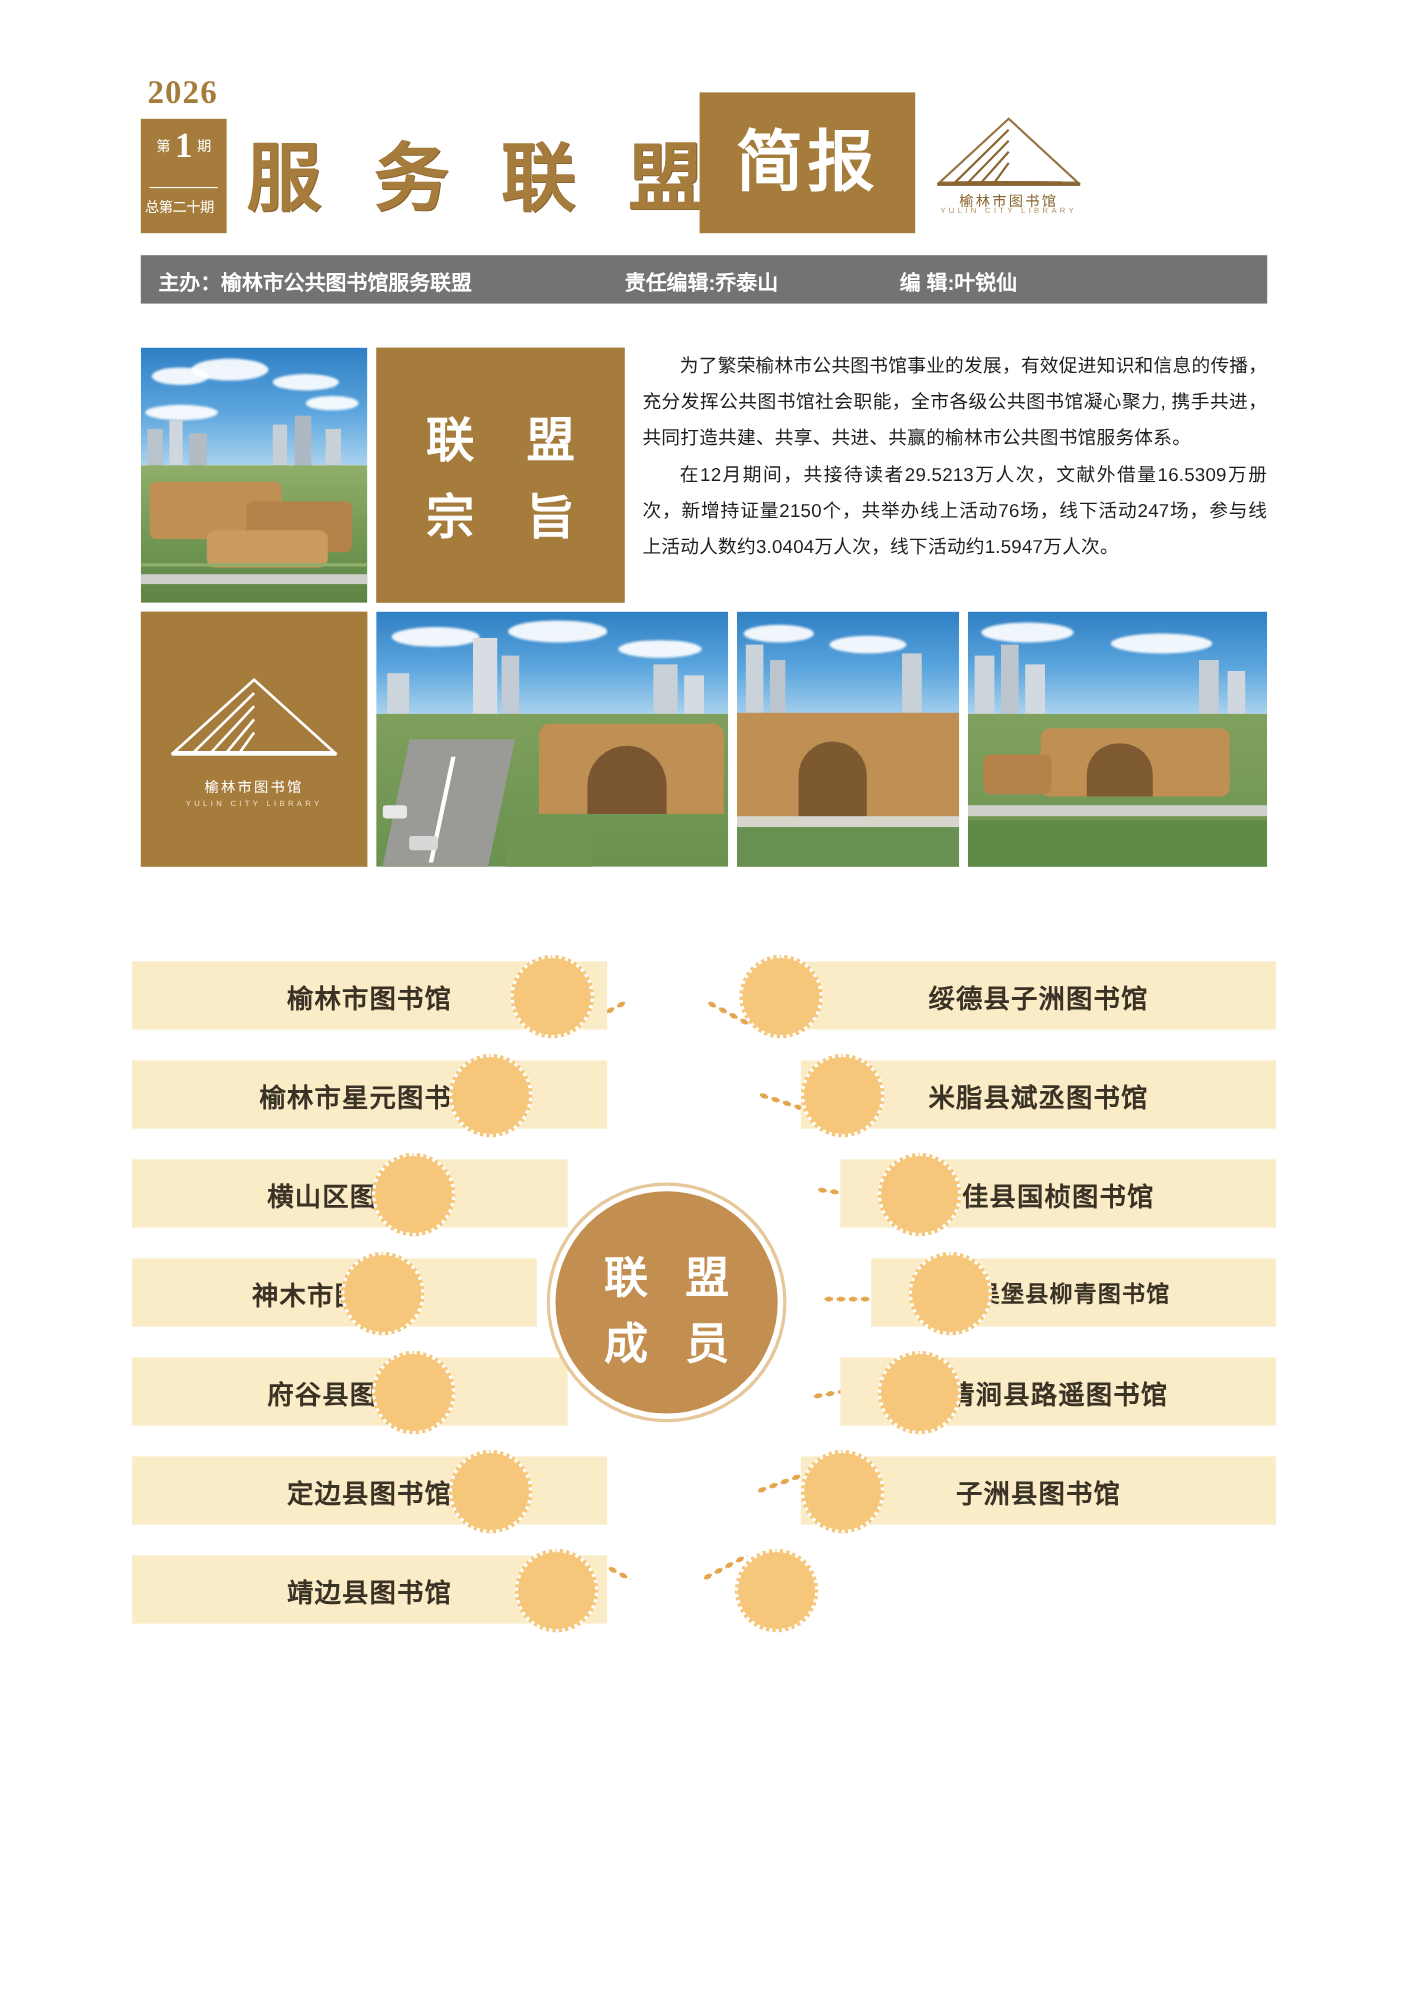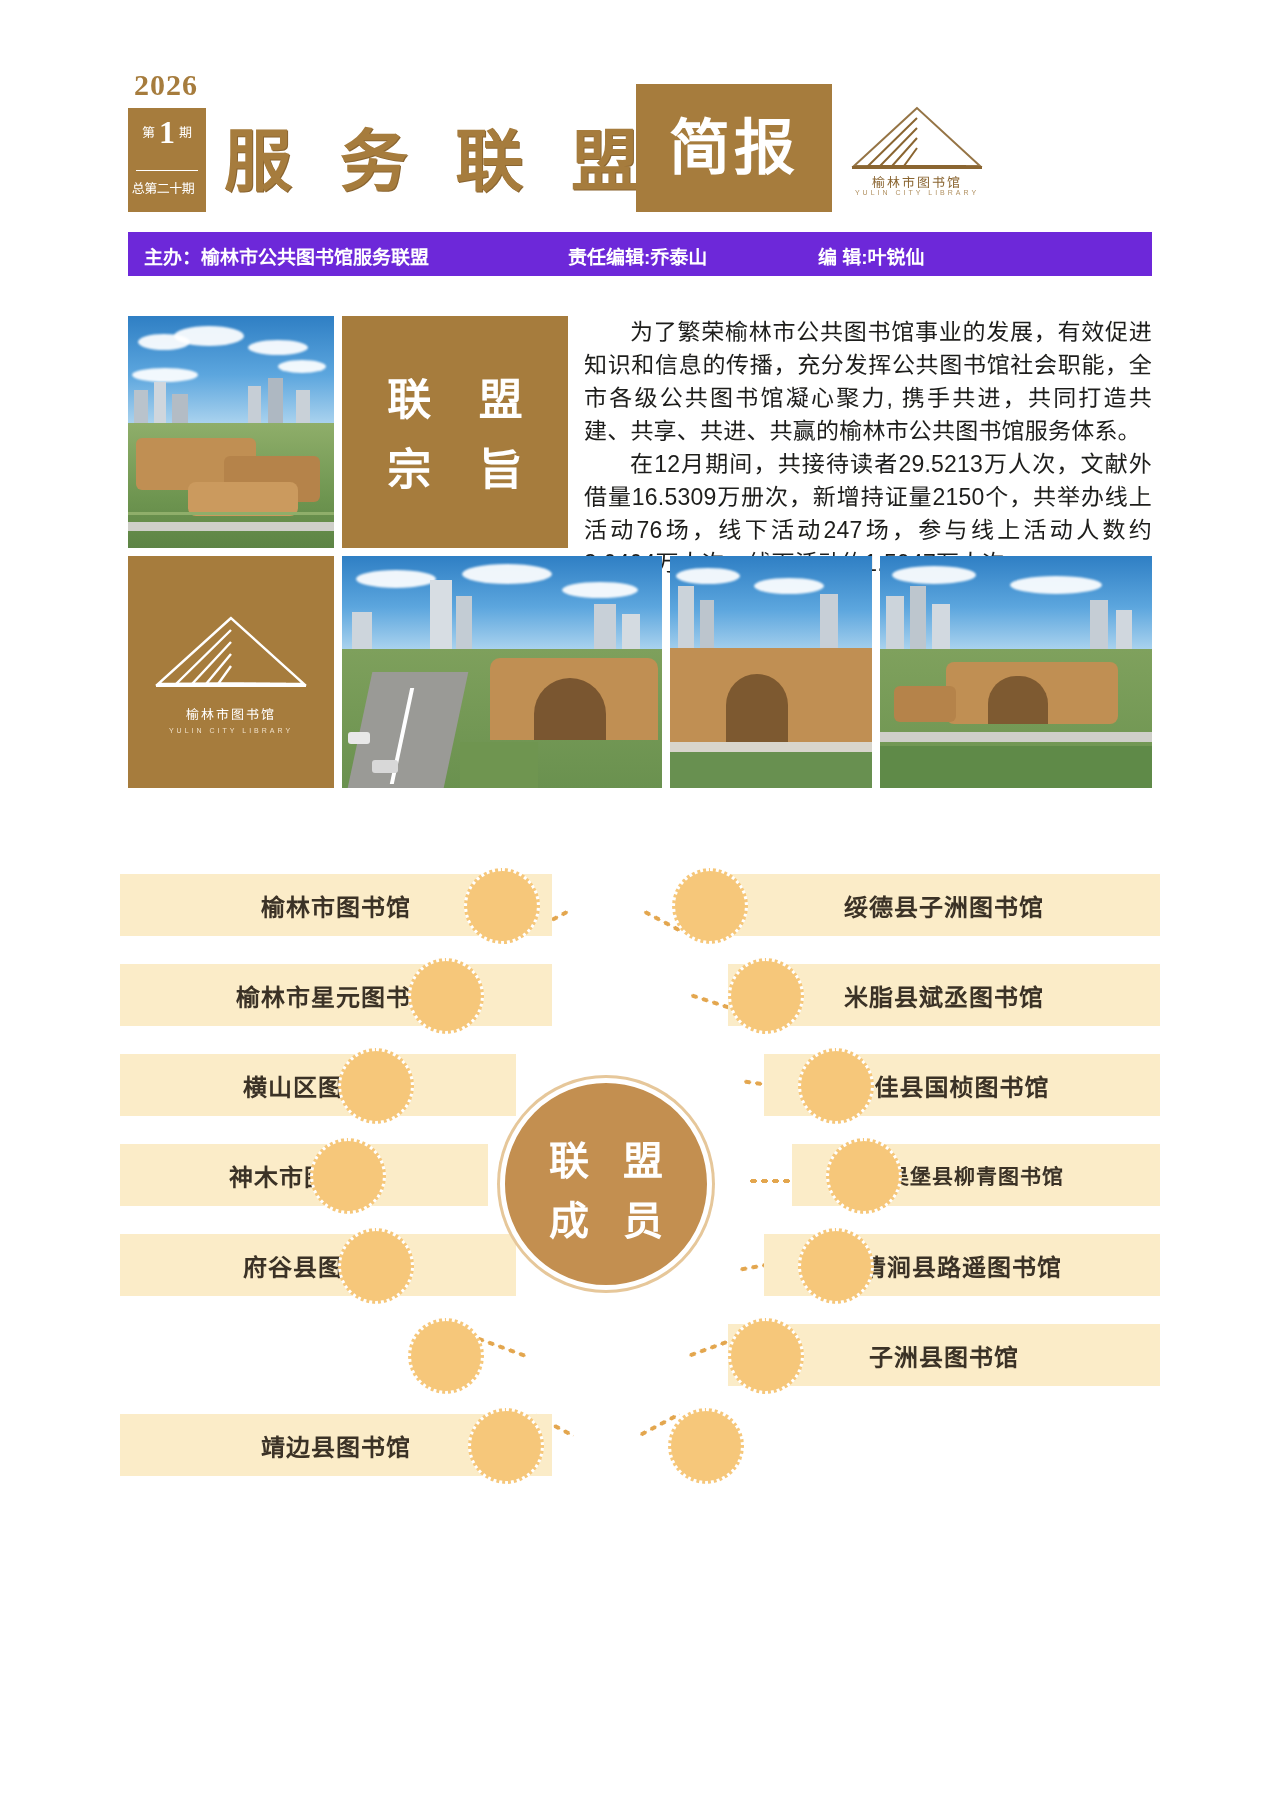--- a/index.html
+++ b/index.html
@@ -152,21 +152,21 @@
     letter-spacing: 3px;
   }
 
   
   .credit-bar {
     position: absolute;
     left: 128px;
     top: 232px;
     width: 1024px;
     height: 44px;
-    background: #6d28d9;
+    background: #737373;
     color: #ffffff;
   }
   .credit-bar .c-item {
     position: absolute;
     top: 10px;
     font-size: 19px;
     font-weight: bold;
     white-space: nowrap;
   }
   .c-host { left: 16px; }
@@ -241,21 +241,21 @@
   .purpose .l1 { top: 48px; }
   .purpose .l2 { top: 118px; }
 
   
   .intro {
     position: absolute;
     left: 456px;
     top: 0;
     width: 568px;
     height: 232px;
-    font-size: 23px;
+    font-size: 17px;
     line-height: 33px;
     color: #1d1d1b;
     text-align: justify;
     letter-spacing: 0.2px;
   }
   .intro p { margin: 0; text-indent: 2em; }
 
   
   .logo-panel {
     position: absolute;
@@ -529,20 +529,23 @@
       </div>
     <div class="row-bar left" style="top:194px;width:396px;">
         <span>横山区图书馆</span>
       </div>
     <div class="row-bar left" style="top:284px;width:368px;">
         <span>神木市图书馆</span>
       </div>
     <div class="row-bar left" style="top:374px;width:396px;">
         <span>府谷县图书馆</span>
       </div>
+    <div class="row-bar left" style="top:464px;">
+        <span>定边县图书馆</span>
+      </div>
     <div class="row-bar left" style="top:554px;">
         <span>靖边县图书馆</span>
       </div>
 
     <div class="row-bar right" style="top:14px;">
         <span>绥德县子洲图书馆</span>
       </div>
     <div class="row-bar right" style="top:194px;width:396px;">
         <span>佳县国桢图书馆</span>
       </div>

